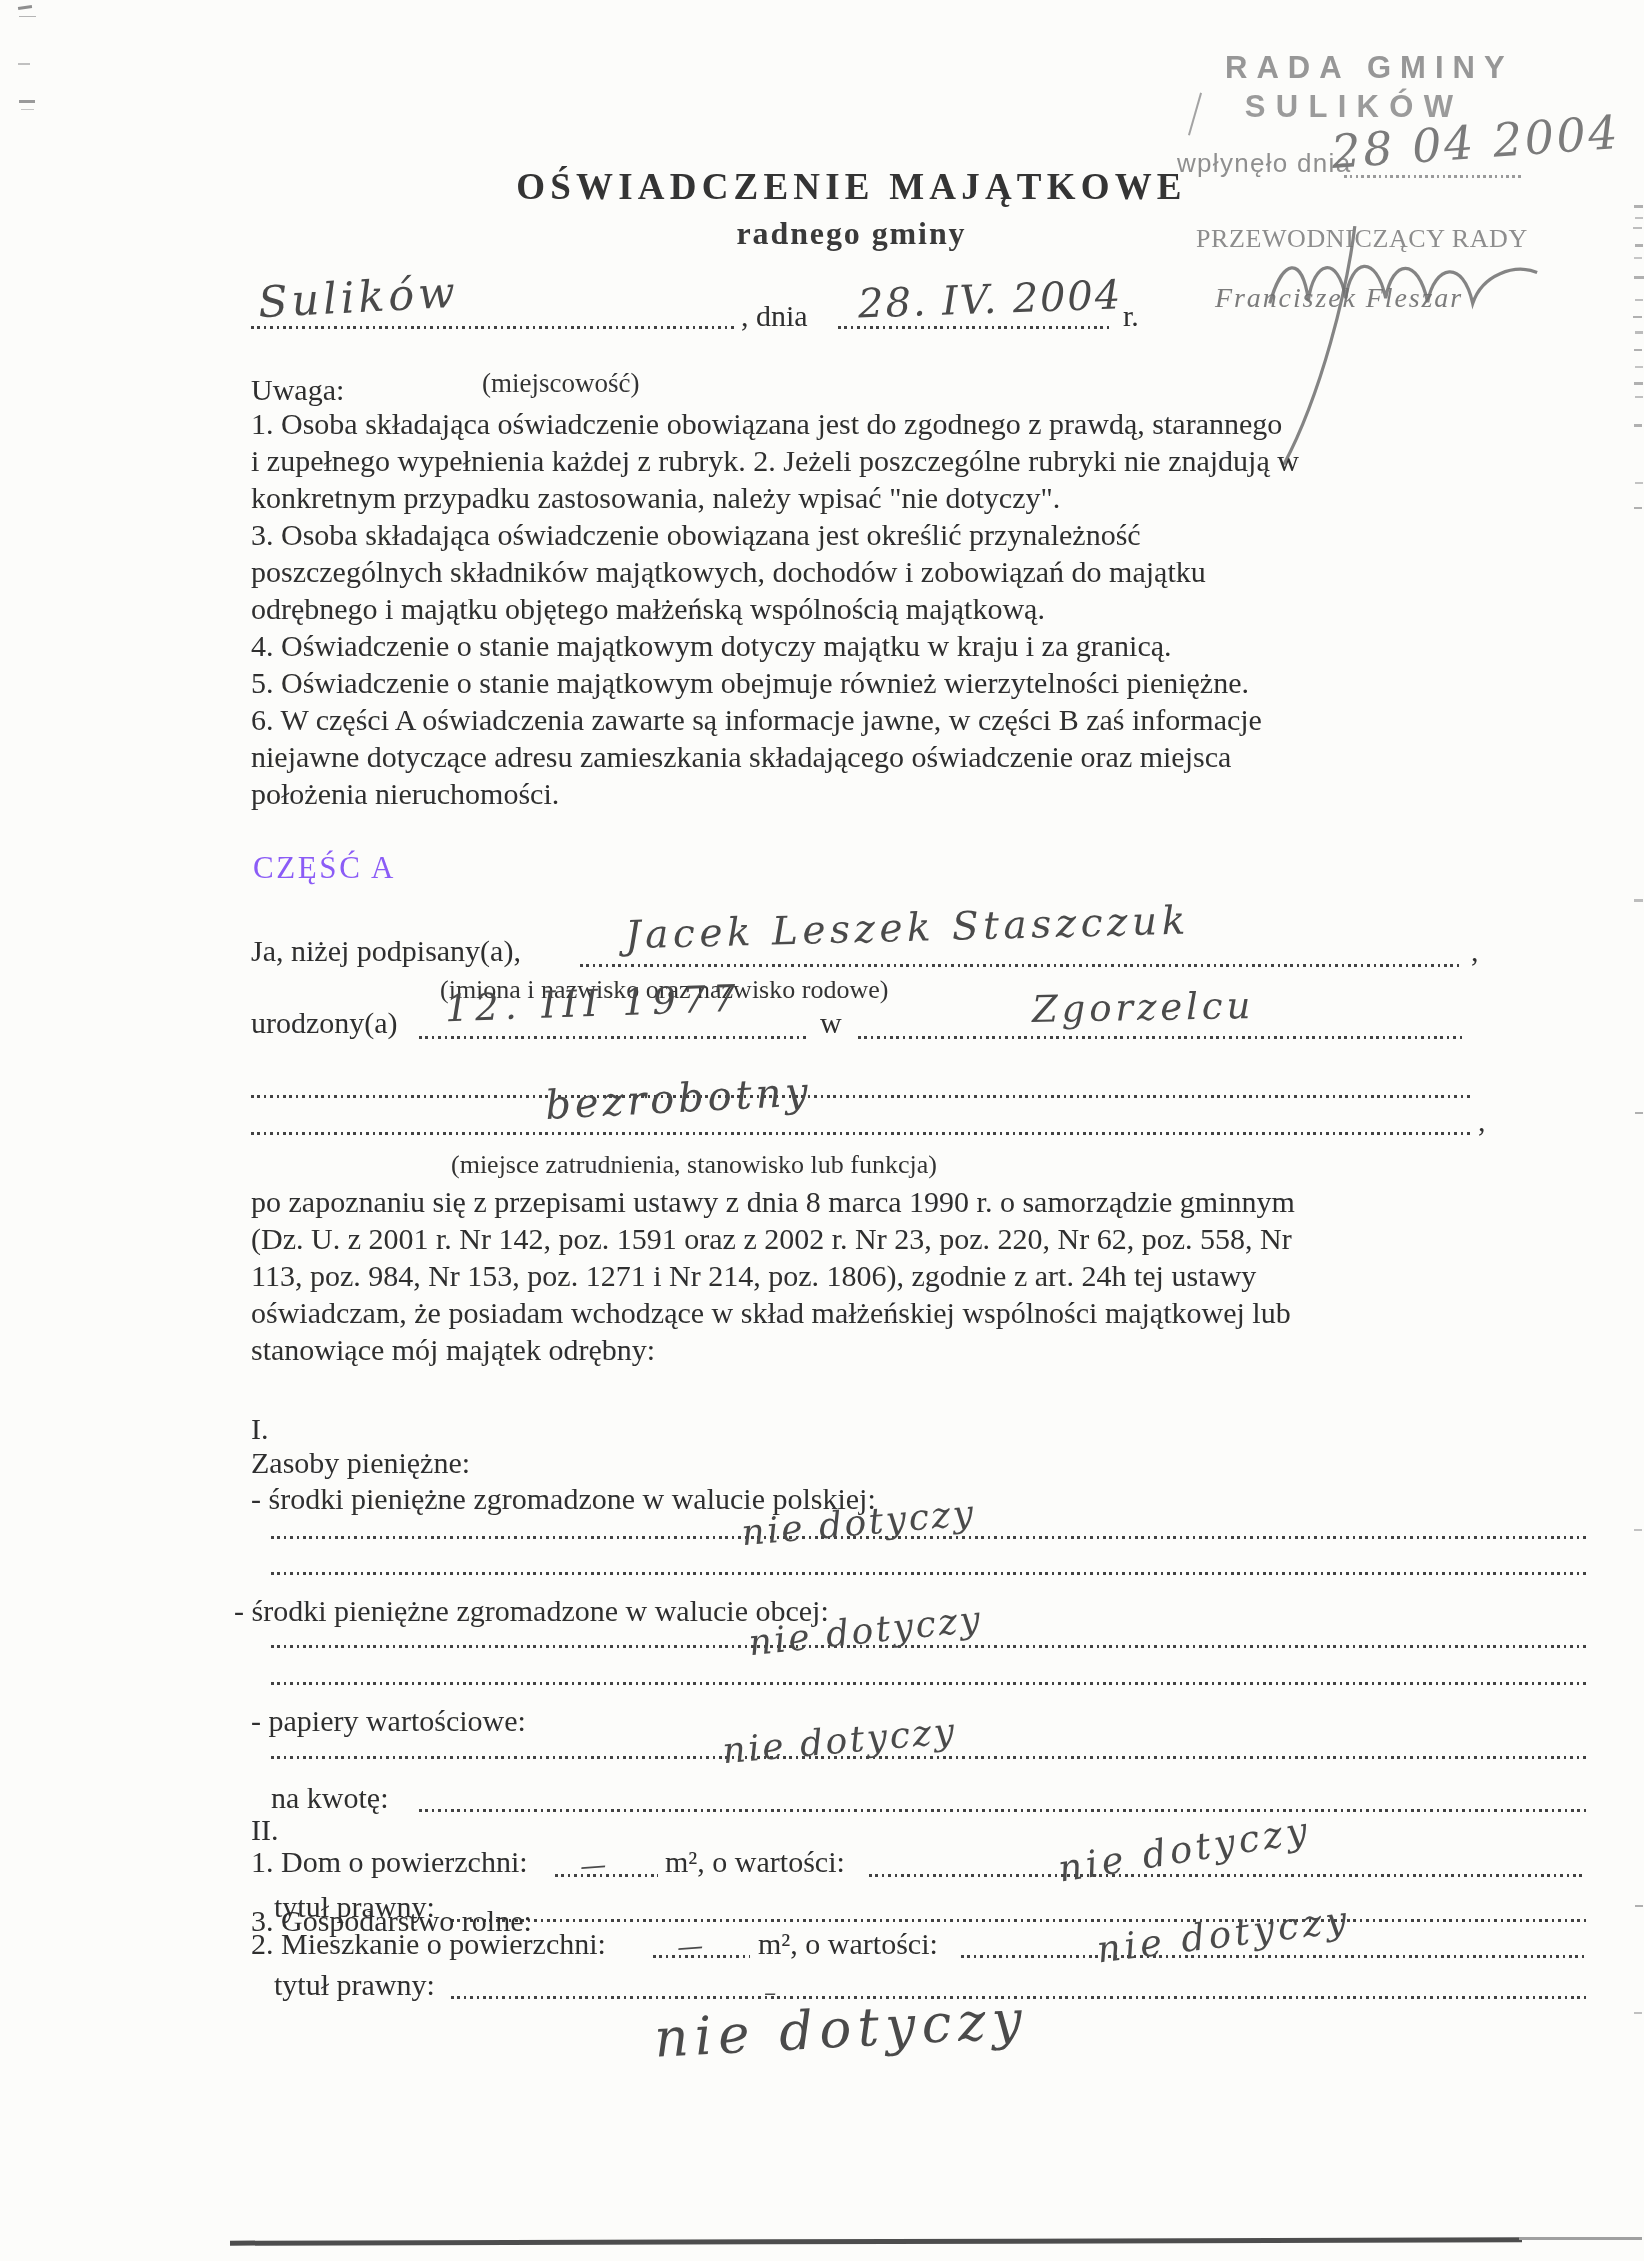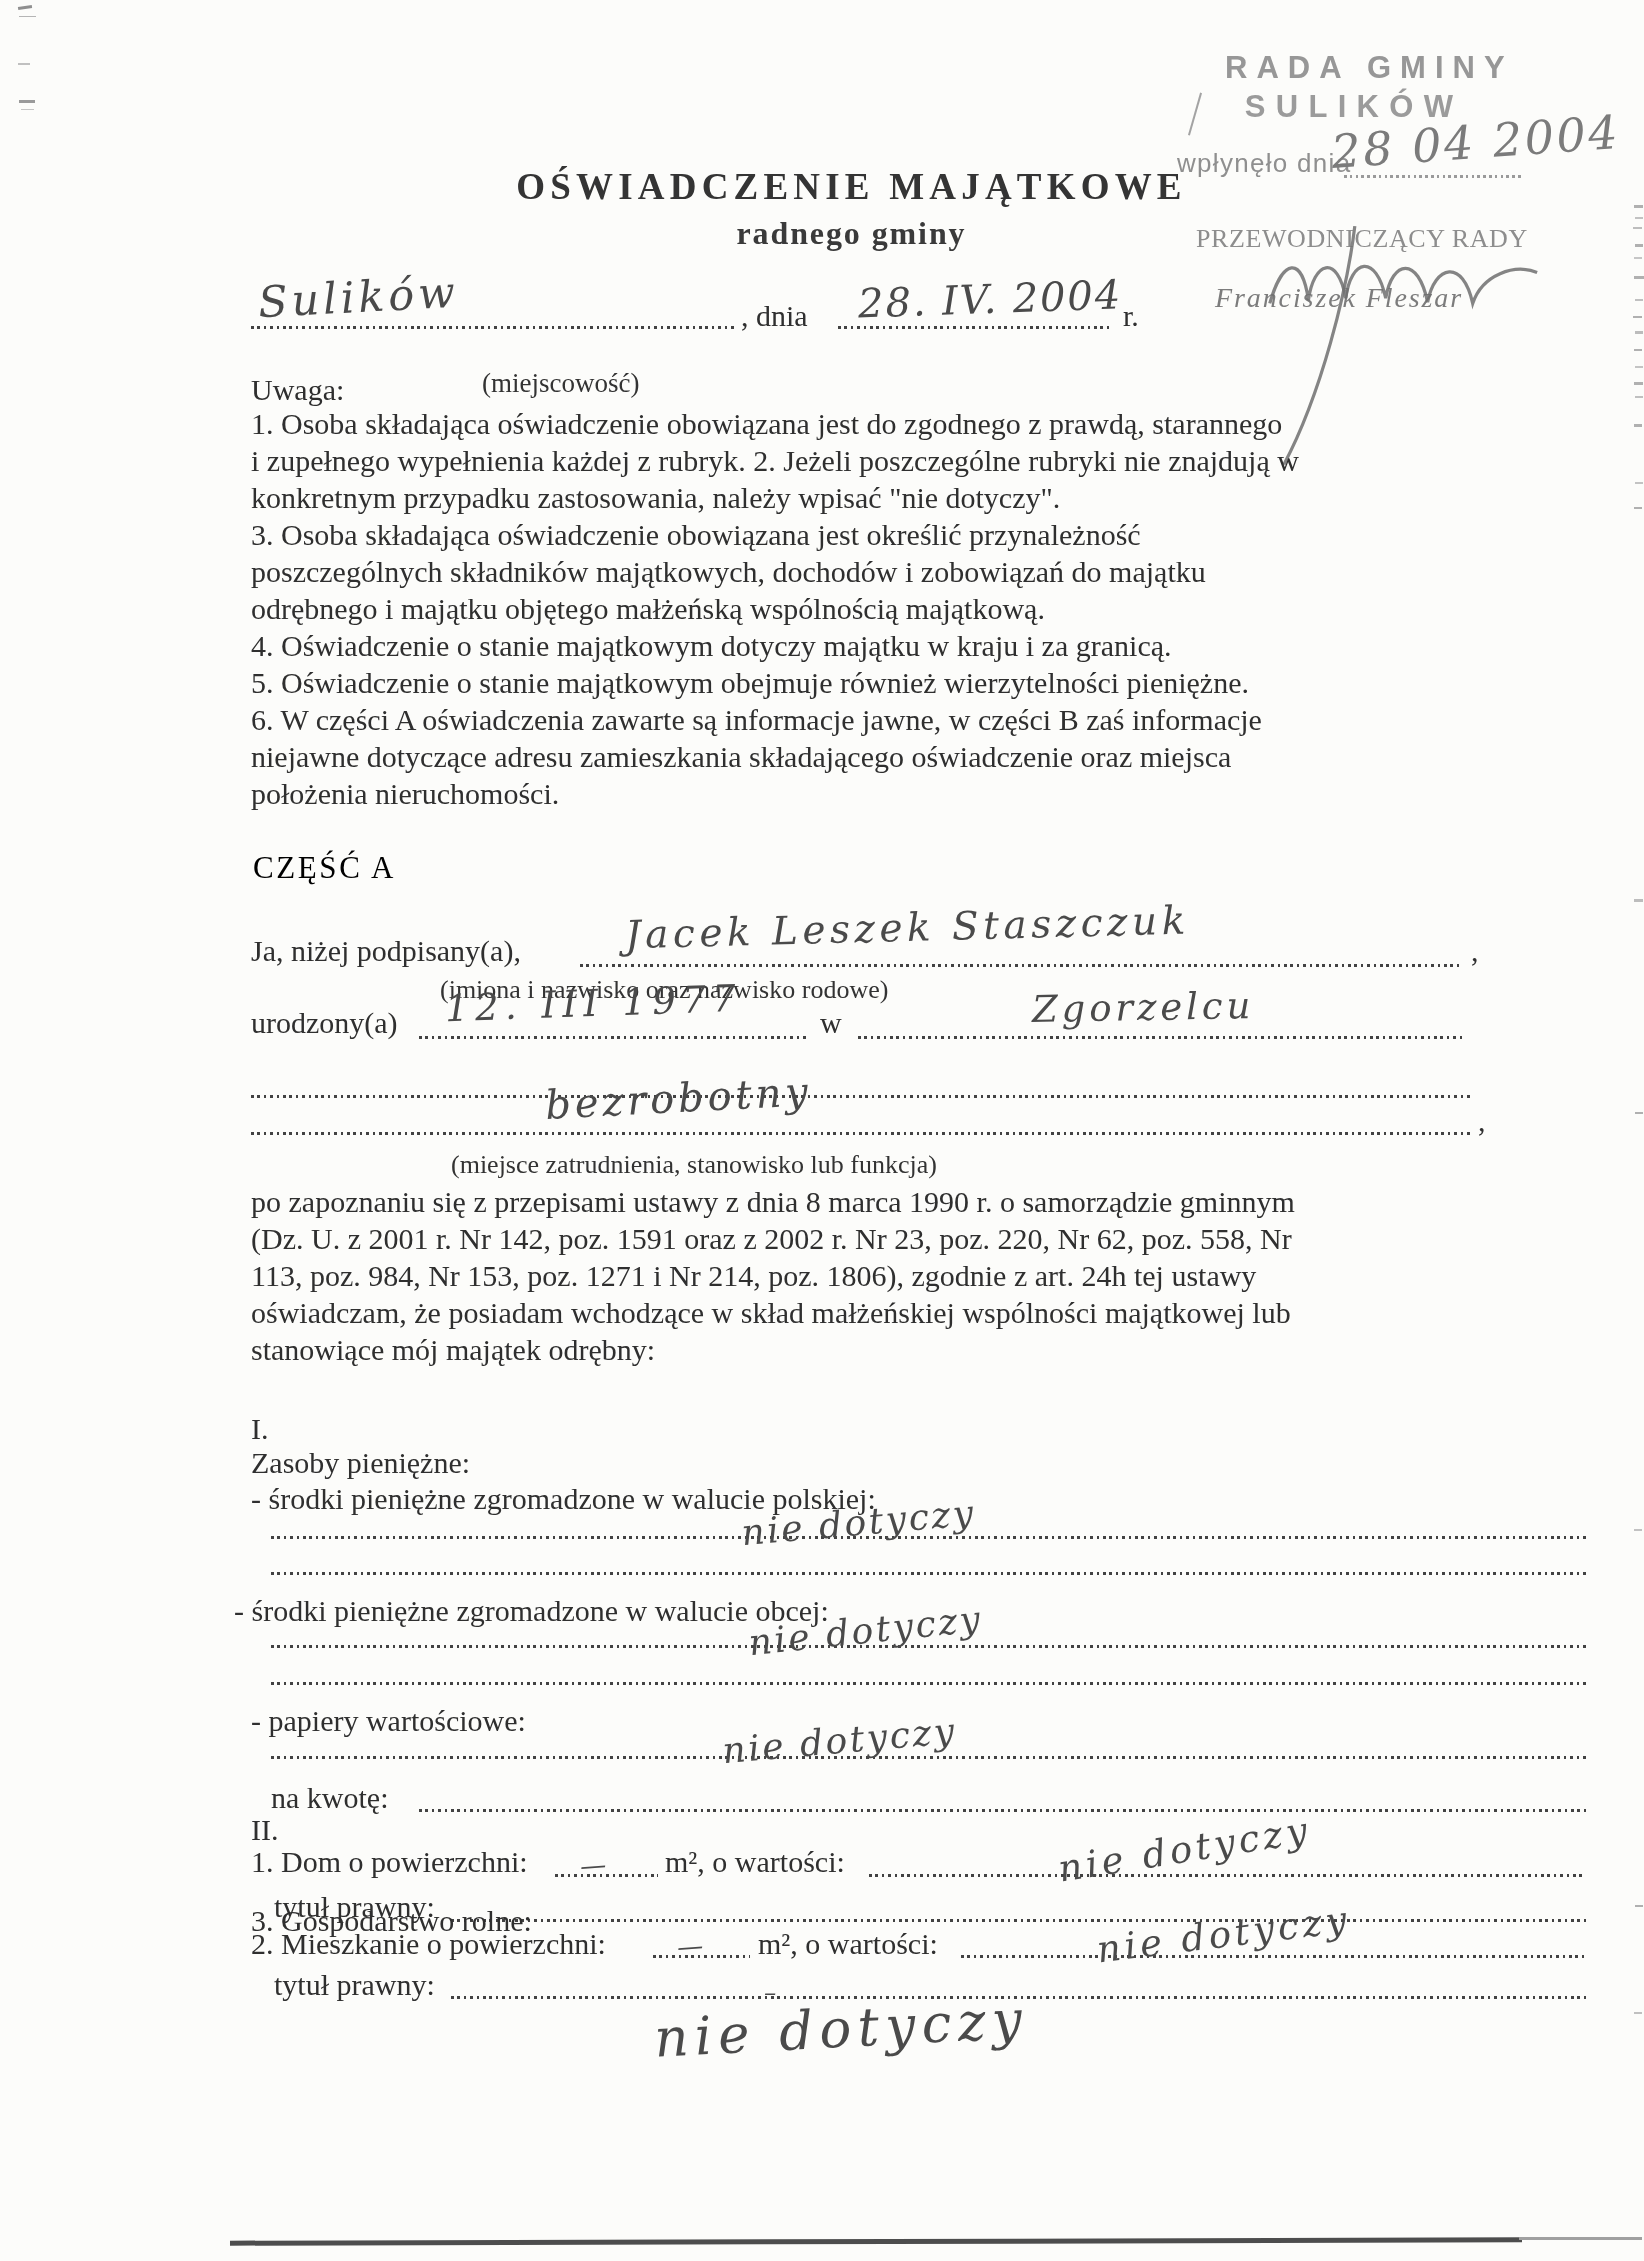--- a/index.html
+++ b/index.html
@@ -17,21 +17,21 @@
   .cap42{font-size:27px;line-height:1.1;color:#333;}
   .lines46 div{font-size:30px;line-height:37px;white-space:nowrap;}
   .lines46l div{font-size:30px;line-height:37px;white-space:nowrap;}
   .title1{left:29px;width:1645px;top:165px;text-align:center;font-size:37px;font-weight:bold;letter-spacing:5.2px;color:#343434;}
   .title2{left:29px;width:1645px;top:215px;text-align:center;font-size:32px;font-weight:bold;letter-spacing:1.9px;color:#3a3a3a;}
   .dots{position:absolute;height:2.6px;background:repeating-linear-gradient(90deg,#424242 0 2.6px,transparent 2.6px 6.4px);}
   .hand{position:absolute;font-family:"DejaVu Serif",serif;font-style:italic;color:#4a4a4a;white-space:nowrap;line-height:1;}
   .hand-free{font-family:"DejaVu Serif",serif;font-style:italic;color:#4a4a4a;white-space:nowrap;line-height:1;}
   .stampsans{font-family:"Liberation Sans","DejaVu Sans",sans-serif;}
   .em{position:absolute;background:#b0b0b0;}
-  .partA{font-size:31px;letter-spacing:2.6px;color:#000000;}
+  .partA{font-size:31px;letter-spacing:2.6px;color:#8b5cf6;}
 </style>
 </head>
 <body>
 
 <div class="page">
 
   <div class="em" style="left:18px;top:6.4px;width:14px;height:2.6px;transform:rotate(-8deg);background:#8f8f8f;"></div>
   <div class="em" style="left:19.3px;top:15.5px;width:17px;height:1.9px;background:#b5b5b5;"></div>
   <div class="em" style="left:18px;top:63px;width:11.6px;height:1.9px;background:#c0c0c0;"></div>
   <div class="em" style="left:19.3px;top:100px;width:15.5px;height:2.6px;background:#9a9a9a;"></div>

